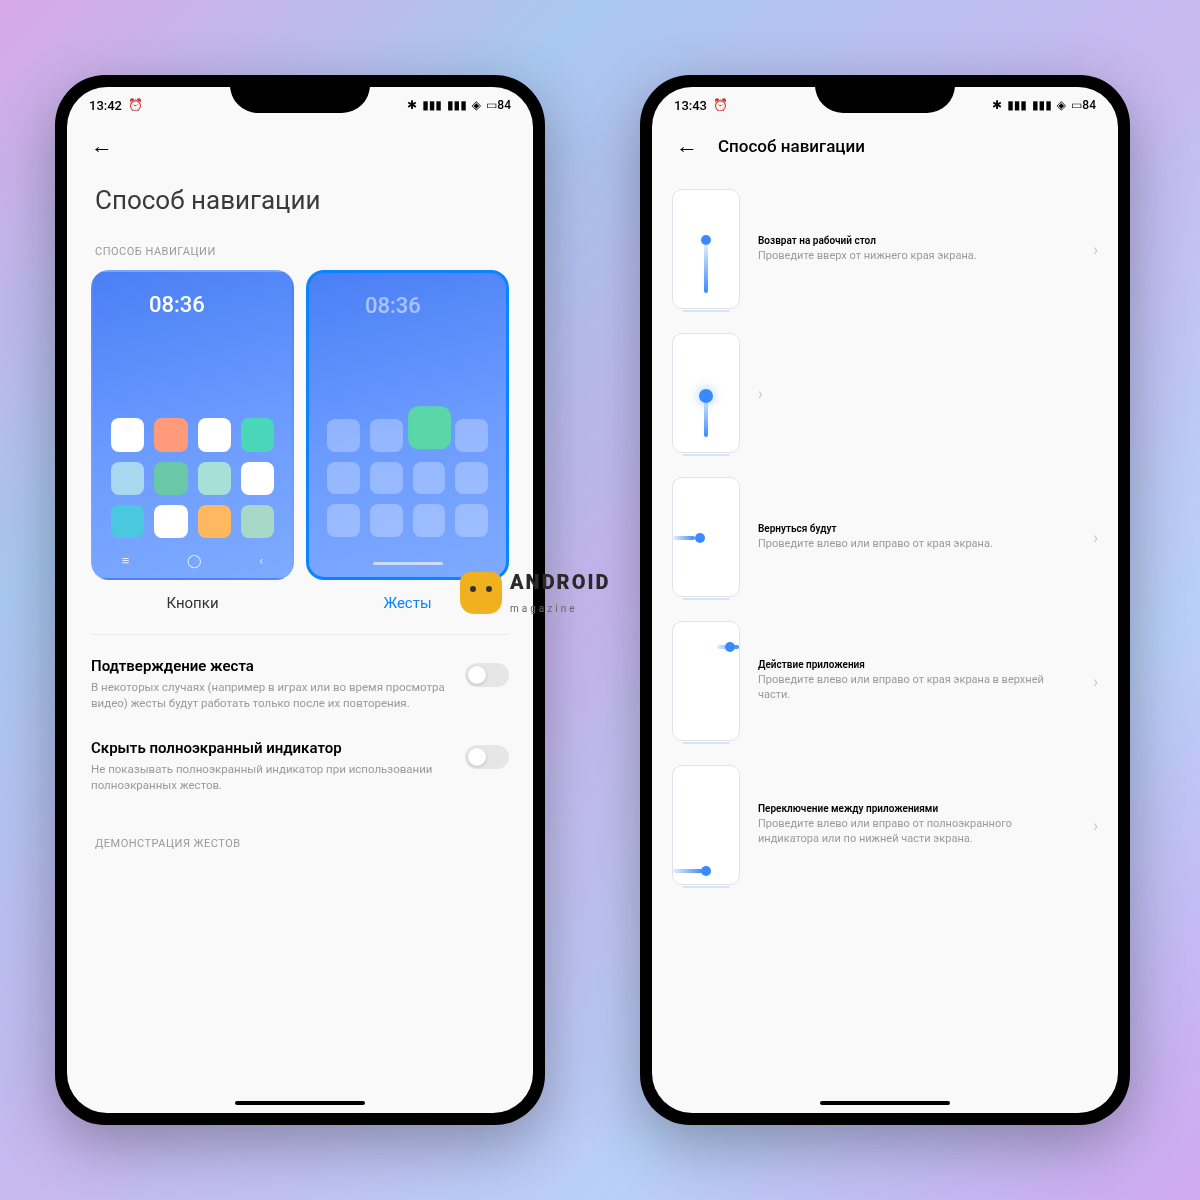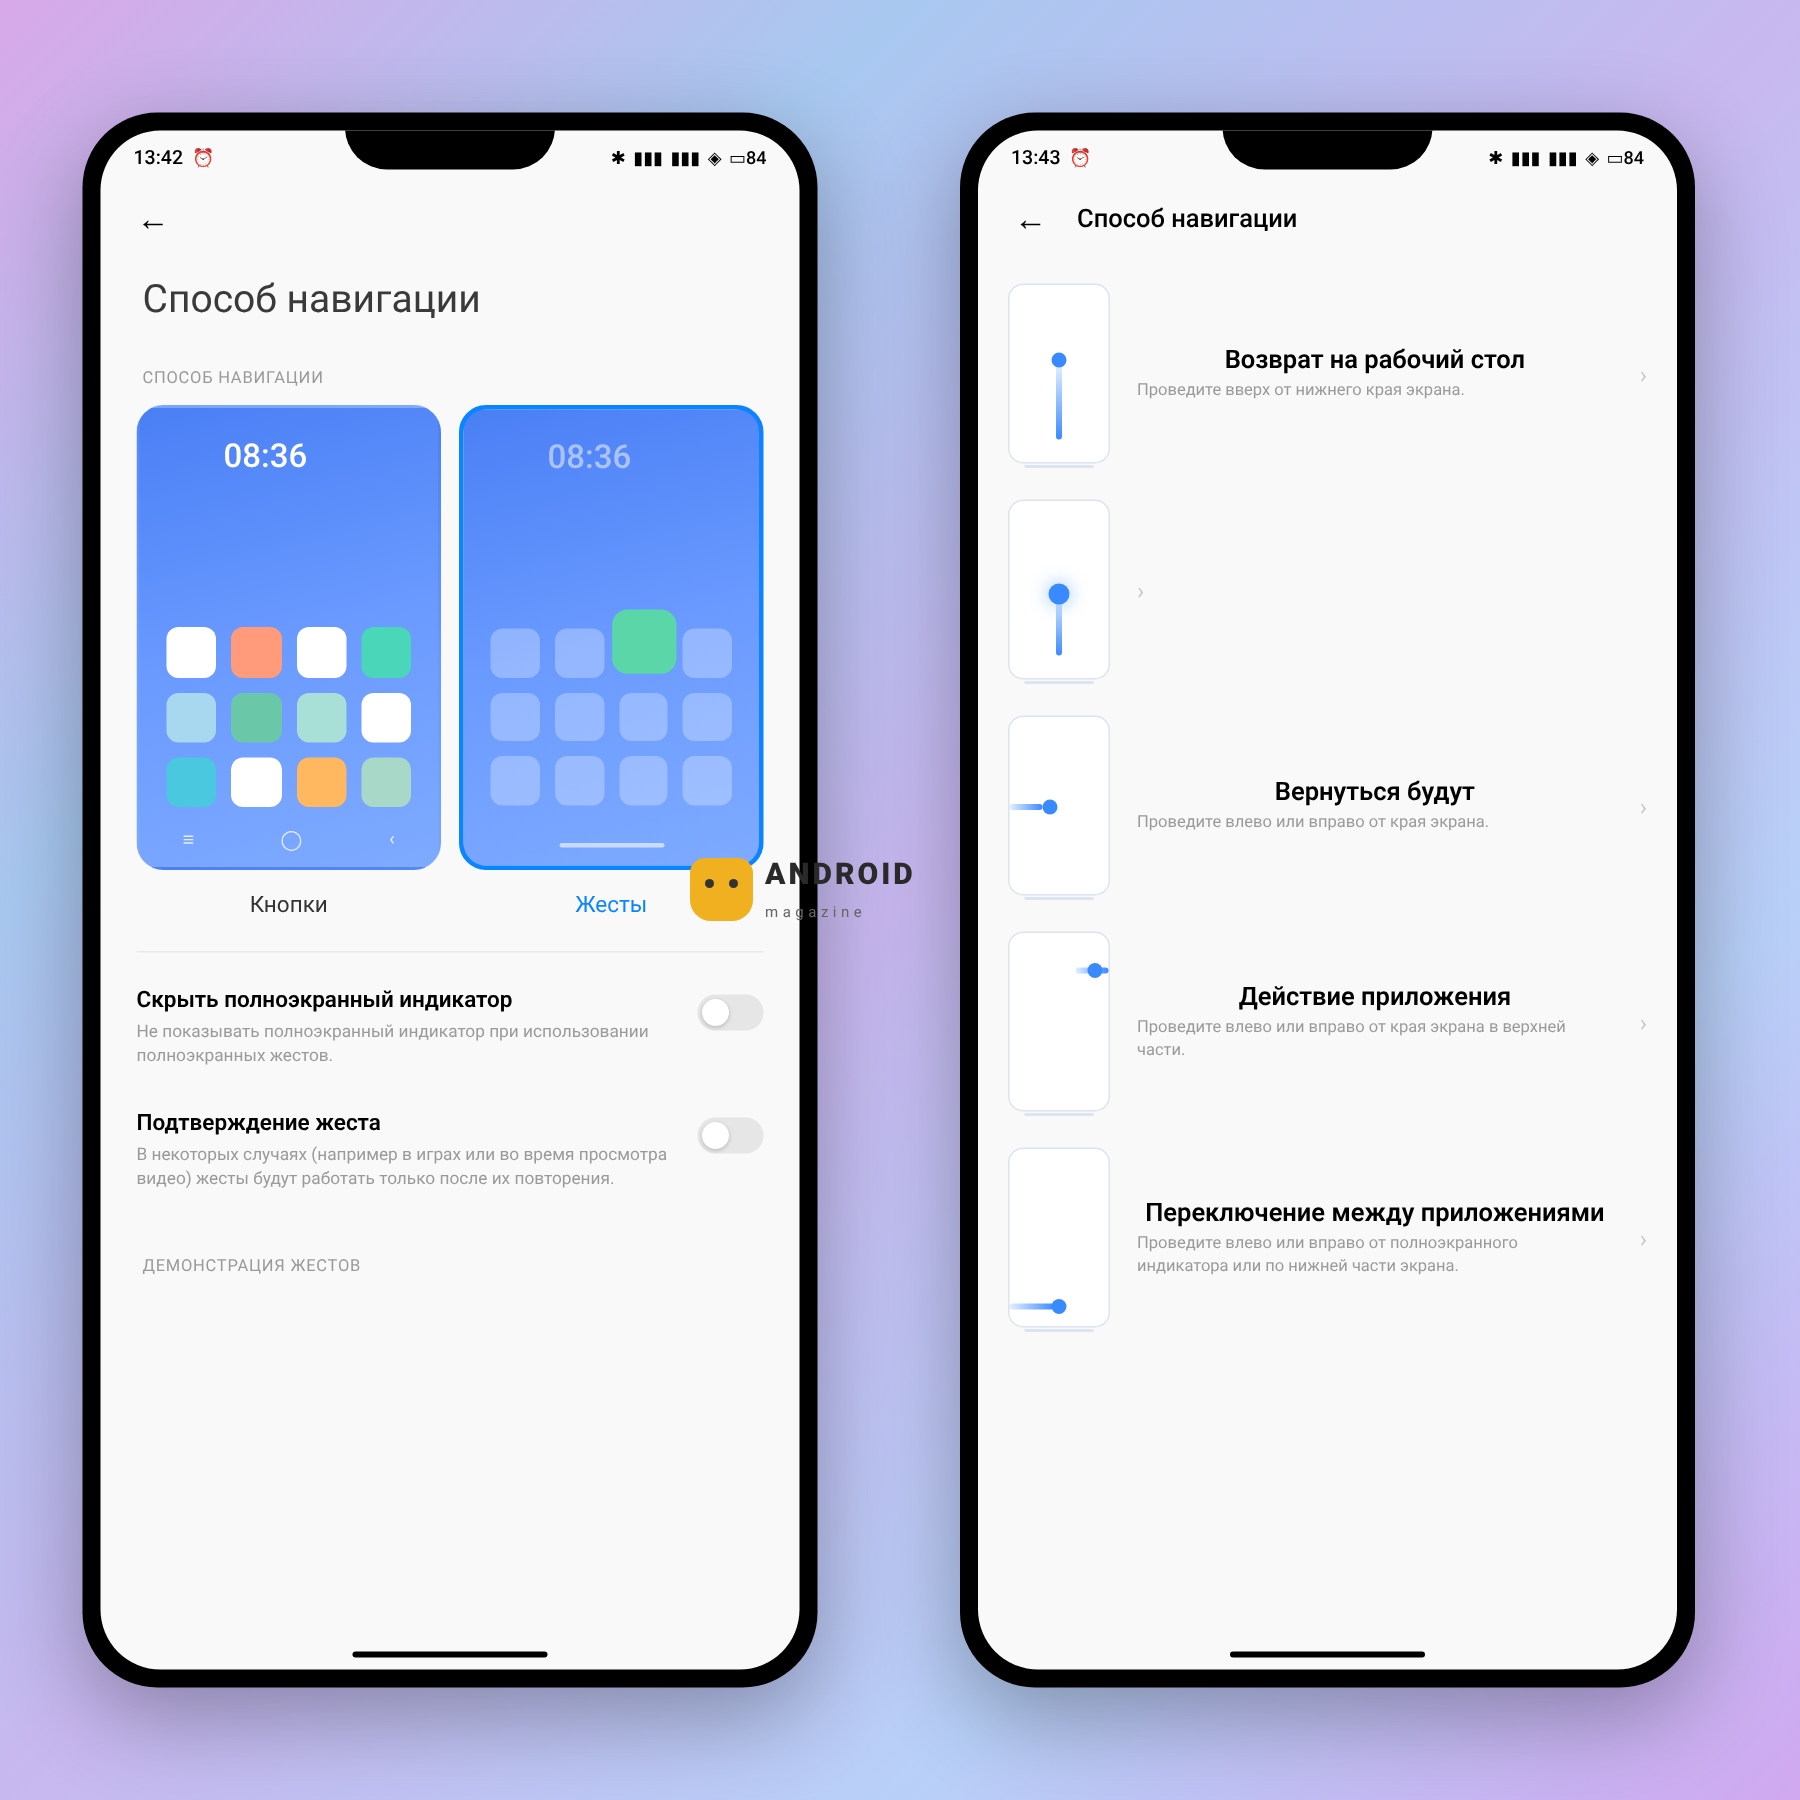--- a/index.html
+++ b/index.html
@@ -214,21 +214,21 @@
   .gt-app .trail { width: 22px; height: 4px; top: 23px; right: 0; background: linear-gradient(to left, #3a8aff, #3a8aff22); border-radius: 4px; }
   .gt-switch .dot { bottom: 8px; left: 28px; }
   .gt-switch .trail { width: 30px; height: 4px; bottom: 11px; left: 0; background: linear-gradient(to right, #3a8aff22, #3a8aff); border-radius: 4px; }
   .gesture-thumb .btm {
     position: absolute;
     bottom: -4px; left: 15%;
     width: 70%; height: 2px;
     background: #dce4f0;
   }
   .gesture-text { flex: 1; }
-  .gesture-title { font-size: 17px; font-weight: 600; color: #000; margin-bottom: 3px; text-align: center; }
+  .gesture-title { font-size: 10px; font-weight: 600; color: #000; margin-bottom: 3px; }
   .gesture-desc { font-size: 11px; color: #9a9a9a; line-height: 1.35; }
   .chevron { color: #c8c8c8; font-size: 16px; }
 
   .watermark {
     position: absolute;
     left: 460px; top: 572px;
     display: flex;
     align-items: center;
     gap: 8px;
     z-index: 200;
@@ -328,30 +328,30 @@
           <div class="gesture-bar"></div>
         </div>
         <div class="mode-label">Жесты</div>
       </div>
     </div>
 
     <div class="divider"></div>
 
     <div class="setting-row">
       <div class="setting-text">
+        <div class="setting-title">Подтверждение жеста</div>
+        <div class="setting-desc">В некоторых случаях (например в играх или во время просмотра видео) жесты будут работать только после их повторения.</div>
+      </div>
+      <div class="toggle"></div>
+    </div>
+
+    <div class="setting-row">
+      <div class="setting-text">
         <div class="setting-title">Скрыть полноэкранный индикатор</div>
         <div class="setting-desc">Не показывать полноэкранный индикатор при использовании полноэкранных жестов.</div>
-      </div>
-      <div class="toggle"></div>
-    </div>
-
-    <div class="setting-row">
-      <div class="setting-text">
-        <div class="setting-title">Подтверждение жеста</div>
-        <div class="setting-desc">В некоторых случаях (например в играх или во время просмотра видео) жесты будут работать только после их повторения.</div>
       </div>
       <div class="toggle"></div>
     </div>
 
     <div class="section-caption" style="margin-top:20px;">ДЕМОНСТРАЦИЯ ЖЕСТОВ</div>
 
     <div class="home-indicator"></div>
   </div>
 </div>
 

